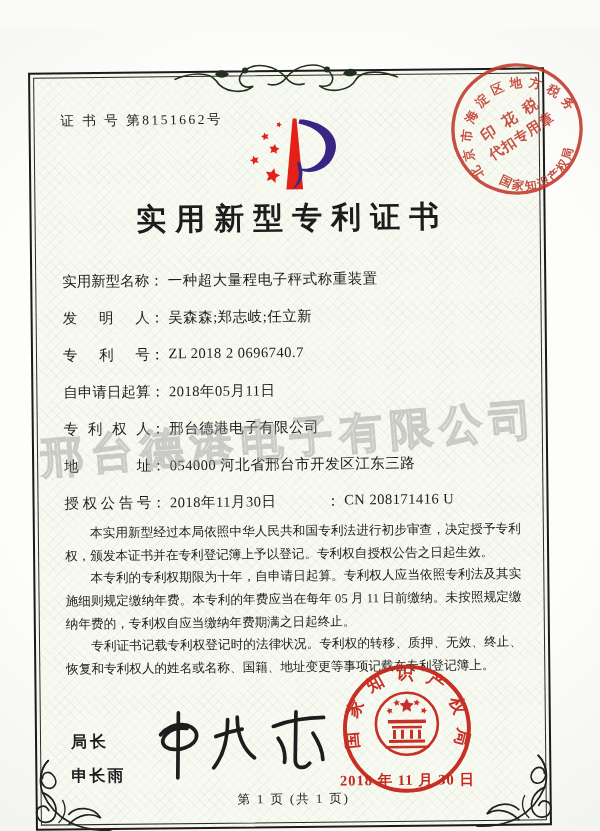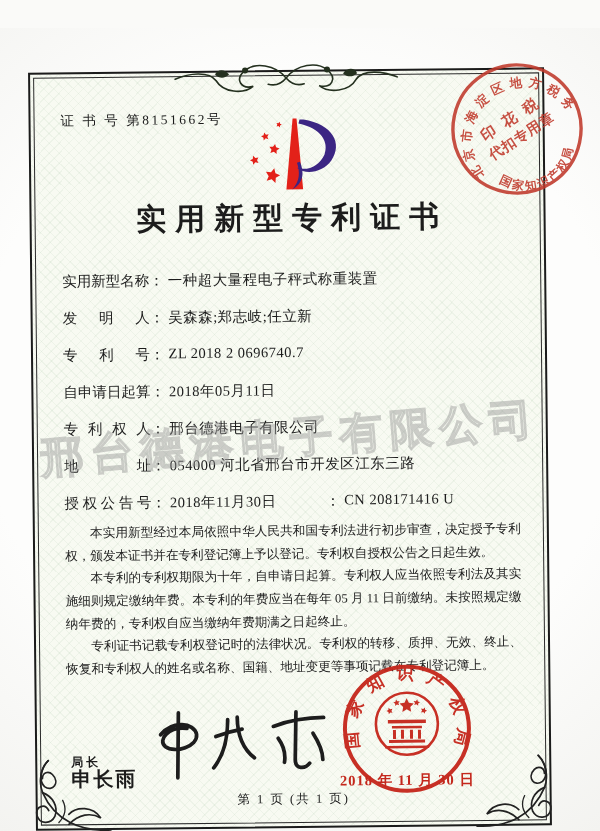--- a/index.html
+++ b/index.html
@@ -40,23 +40,23 @@
   .fcolon{flex:none;margin-right:4px;}
   .fval{letter-spacing:.5px;}
   .frow.grant .cell-l{display:flex;width:57%;flex:none;}
   .frow.grant .cell-r{display:flex;}
   .flabel-r{flex:none;letter-spacing:1.5px;}
   .body-text{
     position:absolute;left:30px;right:26px;top:448px;
     font-size:12.6px;line-height:1.8;text-align:justify;color:#222;
   }
   .body-text p{margin:0;text-indent:2em;}
-  .signoff-title{position:absolute;left:34px;top:680px;font-size:12px;letter-spacing:3px;
+  .signoff-title{position:absolute;left:34px;top:658px;font-size:16px;letter-spacing:3px;
     font-family:Liberation Sans, sans-serif;font-weight:700;}
-  .signoff-name{position:absolute;left:34px;top:692px;font-size:20px;letter-spacing:2px;
+  .signoff-name{position:absolute;left:34px;top:692px;font-size:16px;letter-spacing:2px;
     font-family:"Liberation Sans","DejaVu Sans",sans-serif;font-weight:700;}
   .signature{position:absolute;left:102px;top:632px;width:204px;height:90px;}
   
   .seal{position:absolute;left:303px;top:591px;width:134px;height:134px;opacity:.95;}
   .seal-date{
     position:absolute;left:290px;top:700px;width:160px;text-align:center;
     font-size:14.5px;letter-spacing:1px;color:#c4271c;font-weight:700;
   }
   .footer{position:absolute;left:0;bottom:18px;width:100%;text-align:center;font-size:12.5px;letter-spacing:2px;}
   .watermark{

